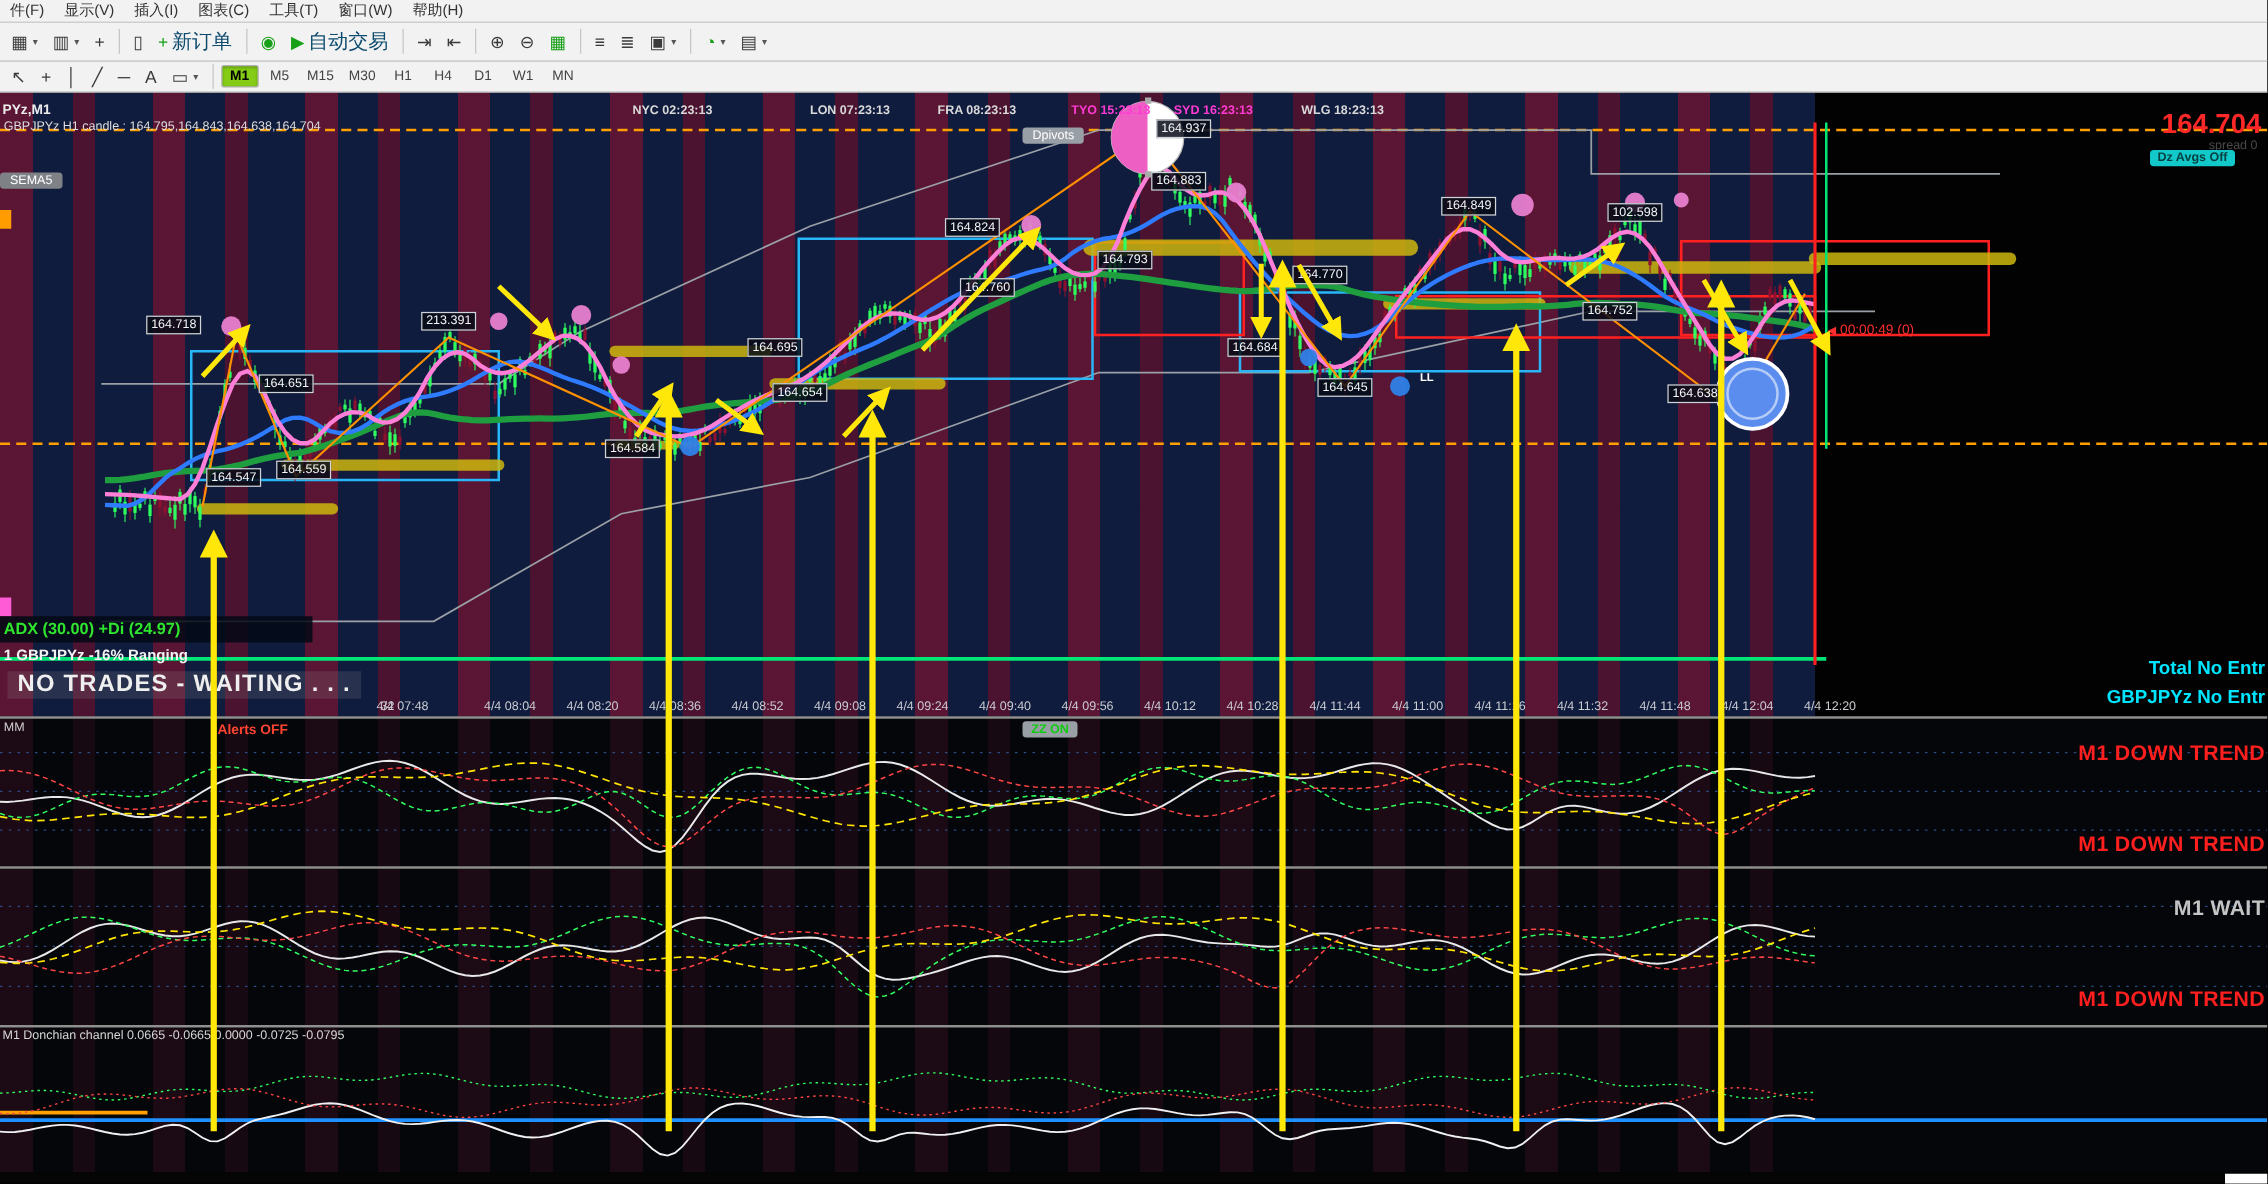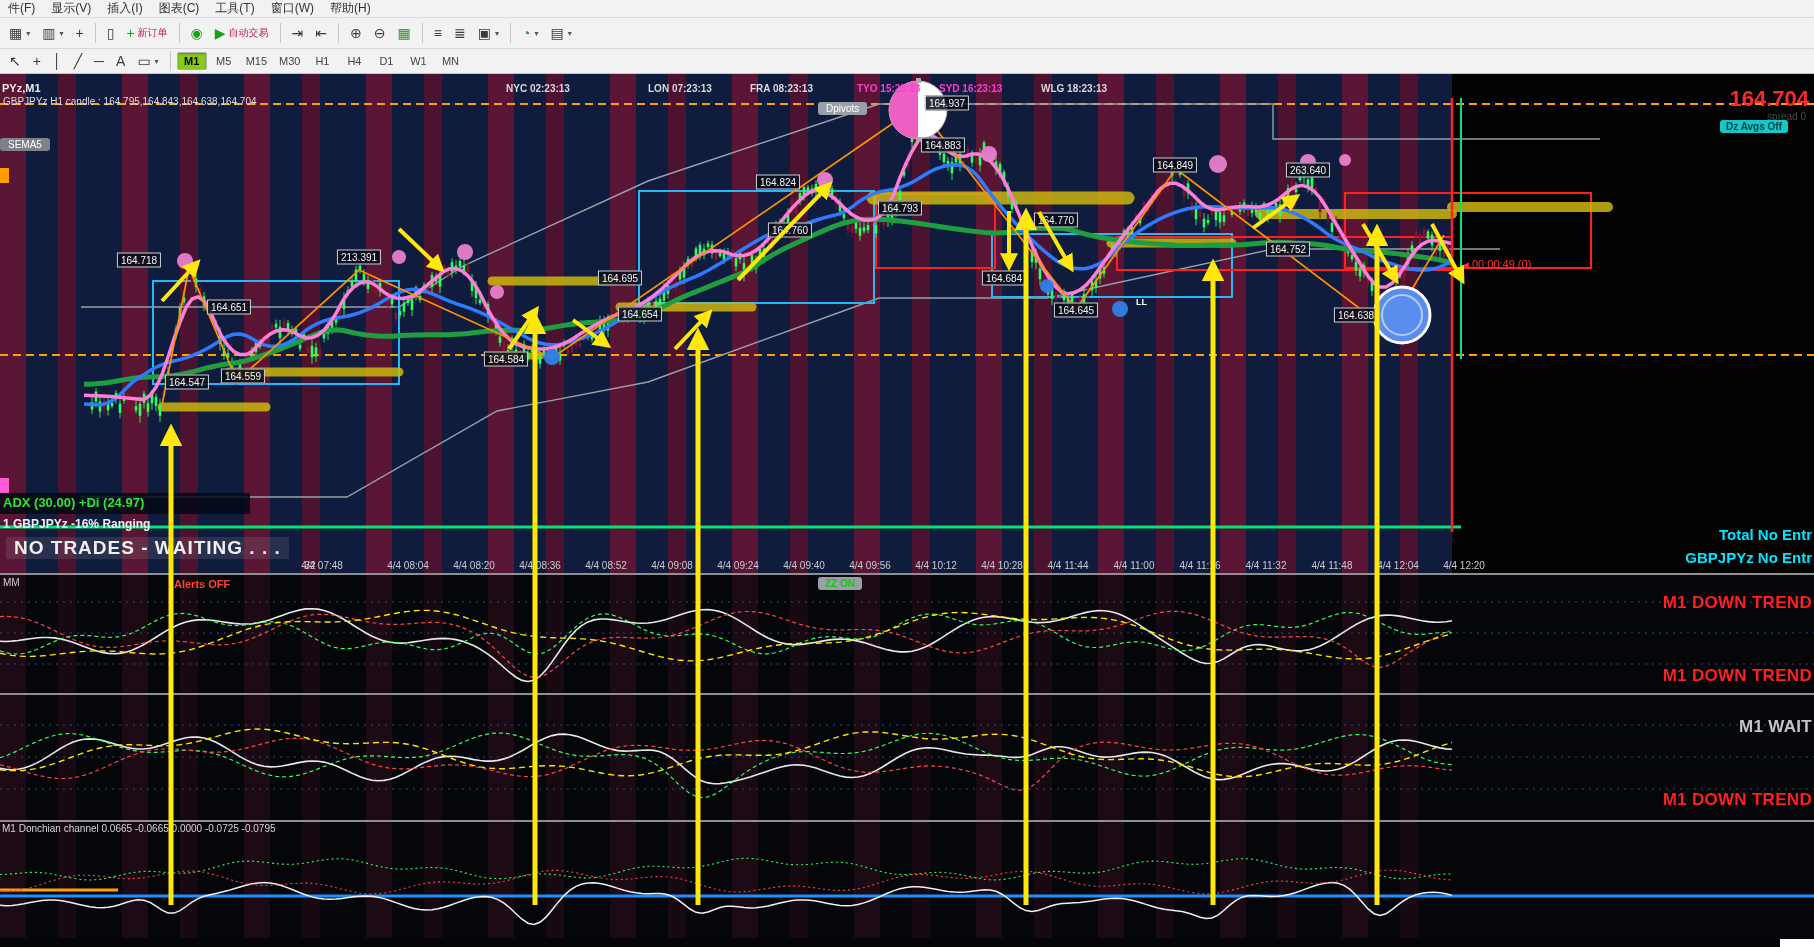--- a/index.html
+++ b/index.html
@@ -9,21 +9,21 @@
   .menu-bar{position:absolute;top:0;left:0;right:0;height:17px;background:#f2f2f2;
             border-bottom:1px solid #dcdcdc;display:flex;align-items:center;z-index:30;
             font-size:12px;color:#333;}
   .menu-item{padding:1px 8px;cursor:default;}
   .toolbar{position:absolute;left:0;right:0;background:#f2f2f2;display:flex;align-items:center;z-index:30;}
   #tb1{top:18px;height:30px;border-bottom:1px solid #d7d7d7;padding-left:3px;}
   #tb2{top:49px;height:24px;border-bottom:1px solid #c4c4c4;padding-left:3px;}
   .tb-btn{display:flex;align-items:center;gap:3px;padding:2px 4px;margin:0 1px;
           border:1px solid transparent;border-radius:2px;color:#3a3a3a;}
   .tb-glyph{font-size:14px;line-height:1;}
-  .tb-text{font-size:10px;color:#be185d;}
+  .tb-text{font-size:16px;color:#0c4a6e;}
   .tb-caret{font-size:8px;color:#555;margin-left:1px;}
   .tb-sep{width:1px;height:20px;background:#c6c6c6;margin:0 5px;}
   .tf-btn{font-size:11px;color:#444;padding:2px 4px;margin:0 1px;border:1px solid transparent;
           border-radius:2px;min-width:20px;text-align:center;}
   .tf-btn.active{background:#84cc16;border-color:#b0b0b0;box-shadow:inset 0 1px 2px rgba(0,0,0,.3);
                  color:#000;font-weight:bold;}
   
   .chart-bg{position:absolute;left:0;top:74px;width:1452px;height:499px;
     background:
       repeating-linear-gradient(90deg, rgba(110,20,50,.80) 0 26px, rgba(0,0,0,0) 26px 58px,
@@ -1019,19 +1019,19 @@
 <div class="ptag" style="left: 640px; top: 314px;">164.654</div>
 <div class="ptag" style="left: 778px; top: 182px; text-align: right;">164.824</div>
 <div class="ptag" style="left: 790px; top: 230px;">164.760</div>
 <div class="ptag" style="left: 900px; top: 208px;">164.793</div>
 <div class="ptag" style="left: 943px; top: 145px;">164.883</div>
 <div class="ptag" style="left: 947px; top: 103px;">164.937</div>
 <div class="ptag" style="left: 1056px; top: 220px;">164.770</div>
 <div class="ptag" style="left: 1004px; top: 278px;">164.684</div>
 <div class="ptag" style="left: 1076px; top: 310px;">164.645</div>
 <div class="ptag" style="left: 1175px; top: 165px;">164.849</div>
-<div class="ptag" style="left: 1308px; top: 170px;">263.640</div>
+<div class="ptag" style="left: 1308px; top: 170px;">102.598</div>
 <div class="ptag" style="left: 1288px; top: 249px;">164.752</div>
 <div class="ptag" style="left: 1356px; top: 315px;">164.638</div>
 <div class="trend-label" style="top: 593px; color: rgb(255, 31, 31);">M1 DOWN TREND</div>
 <div class="trend-label" style="top: 666px; color: rgb(255, 31, 31);">M1 DOWN TREND</div>
 <div class="trend-label" style="top: 717px; color: rgb(196, 196, 196);">M1 WAIT</div>
 <div class="trend-label" style="top: 790px; color: rgb(255, 31, 31);">M1 DOWN TREND</div>
 
 </body></html>

